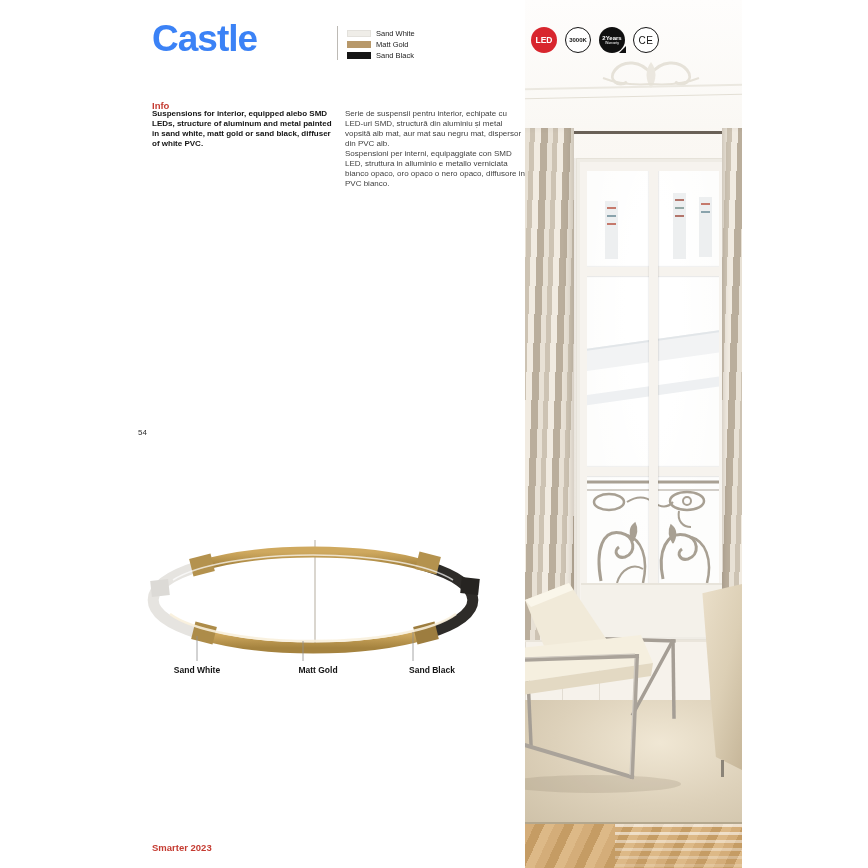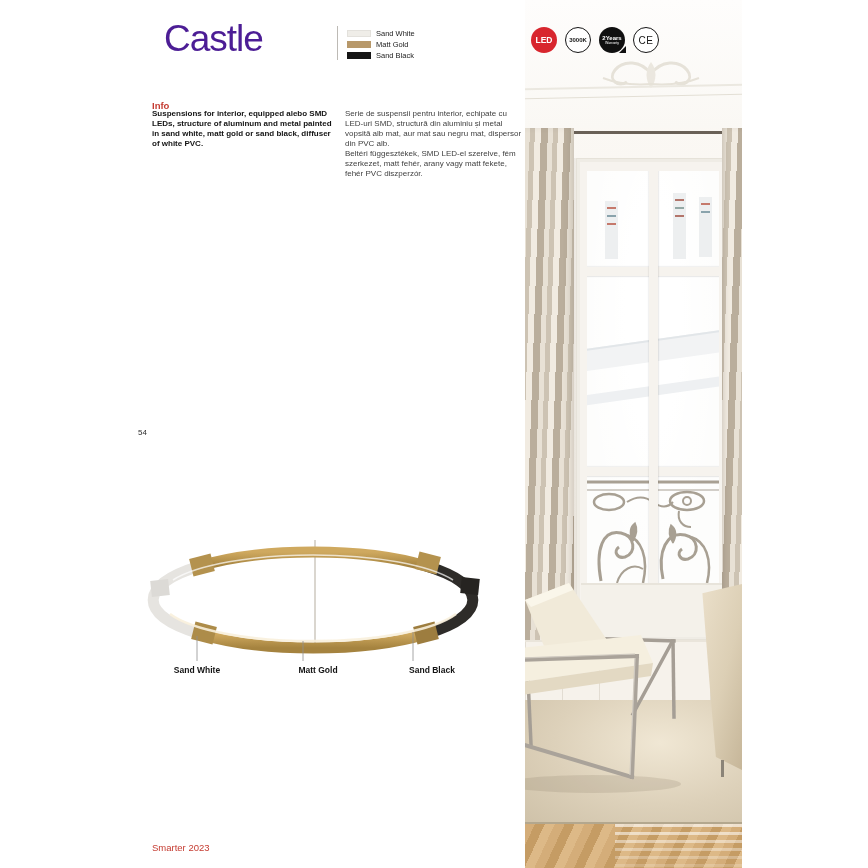--- a/index.html
+++ b/index.html
@@ -1,22 +1,22 @@
 <!DOCTYPE html>
 <html><head>
 <meta charset="utf-8">
 <style>
   * { margin:0; padding:0; box-sizing:border-box; }
   html,body { width:868px; height:868px; }
   body { font-family:"Liberation Sans", sans-serif; background:#ffffff; }
   .page { position:relative; width:868px; height:868px; background:#ffffff; overflow:hidden; }
 
   
-  .logo { position:absolute; left:152px; top:20px; font-size:37px; font-weight:normal;
-          color:#4c1d95; letter-spacing:-1px; line-height:1;margin-left:12px; }
+  .logo { position:absolute; left:152px; top:20px; font-size:37px; font-weight:bold;
+          color:#3b82f6; letter-spacing:-1px; line-height:1; }
   .header-divider { position:absolute; left:337px; top:26px; width:1px; height:34px; background:#bdbab5; }
   .finishes { position:absolute; left:347px; top:28px; }
   .finish-row { display:flex; align-items:center; height:11px; }
   .swatch { width:24px; height:7px; margin-right:5px; display:inline-block; }
   .swatch.sw-white { border:0.5px solid #e3e1dc; }
   .finish-label { font-size:7.5px; color:#1d1d1d; }
 
   
   .badges { position:absolute; left:531px; top:27px; display:flex; gap:8px; z-index:30; }
   .badge { position:relative; width:26px; height:26px; border-radius:50%;
@@ -33,21 +33,21 @@
 
   
   .info-heading { position:absolute; left:152px; top:100px; font-size:9.5px; font-weight:bold; color:#c53b31; }
   .info-en { position:absolute; left:152px; top:109px; width:184px; font-size:8px; font-weight:bold;
              color:#141414; line-height:1.25; }
   .translations { position:absolute; left:345px; top:109px; width:180px;
                   display:flex; flex-direction:column; }
   .translations p { font-size:8px; color:#3f3f3f; line-height:1.25; }
 
   .page-num { position:absolute; left:138px; top:428px; font-size:8px; color:#2e2e2e; }
-  .footer { position:absolute; left:152px; top:842px; font-size:9.5px; font-weight:normal; color:#c53b31; }
+  .footer { position:absolute; left:152px; top:842px; font-size:9.5px; font-weight:bold; color:#c53b31; }
 
   
   .lamp-svg { position:absolute; left:143px; top:540px; }
   .variant-label { position:absolute; top:665px; transform:translateX(-50%);
                    font-size:8.5px; font-weight:bold; color:#141414; white-space:nowrap; }
 
   
   .photo { position:absolute; left:525px; top:0; width:217px; height:868px;
            background:linear-gradient(#fcfaf7 0%, #f8f4ee 40%, #f4efe7 75%, #f1ebe1 100%); overflow:hidden; }
   .ceiling { position:absolute; top:0; left:0; width:217px; height:128px;
@@ -235,21 +235,21 @@
       <span class="swatch" style="background: rgb(21, 21, 21);"></span>
       <span class="finish-label">Sand Black</span>
     </div>
   </div>
 
   <div class="info-heading">Info</div>
   <p class="info-en">Suspensions for interior, equipped alebo SMD LEDs, structure of aluminum and metal painted in sand white, matt gold or sand black, diffuser of white PVC.</p>
 
   <div class="translations">
     <p>Serie de suspensii pentru interior, echipate cu LED-uri SMD, structură din aluminiu și metal vopsită alb mat, aur mat sau negru mat, dispersor din PVC alb.</p>
-    <p>Beltéri függesztékek, SMD LED-el szerelve, fém szerkezet, matt fehér, arany vagy matt fekete, fehér PVC diszperzór.</p>
+    <p>Sospensioni per interni, equipaggiate con SMD LED, struttura in alluminio e metallo verniciata bianco opaco, oro opaco o nero opaco, diffusore in PVC bianco.</p>
   </div>
 
   <div class="page-num">54</div>
 
   <svg class="lamp-svg" width="345" height="125" viewBox="0 0 345 125">
     <defs>
       <linearGradient id="gold" x1="0" y1="0" x2="0" y2="1">
         <stop offset="0" stop-color="#cfa95f"></stop>
           <stop offset="1" stop-color="#a5833f"></stop>
       </linearGradient>

